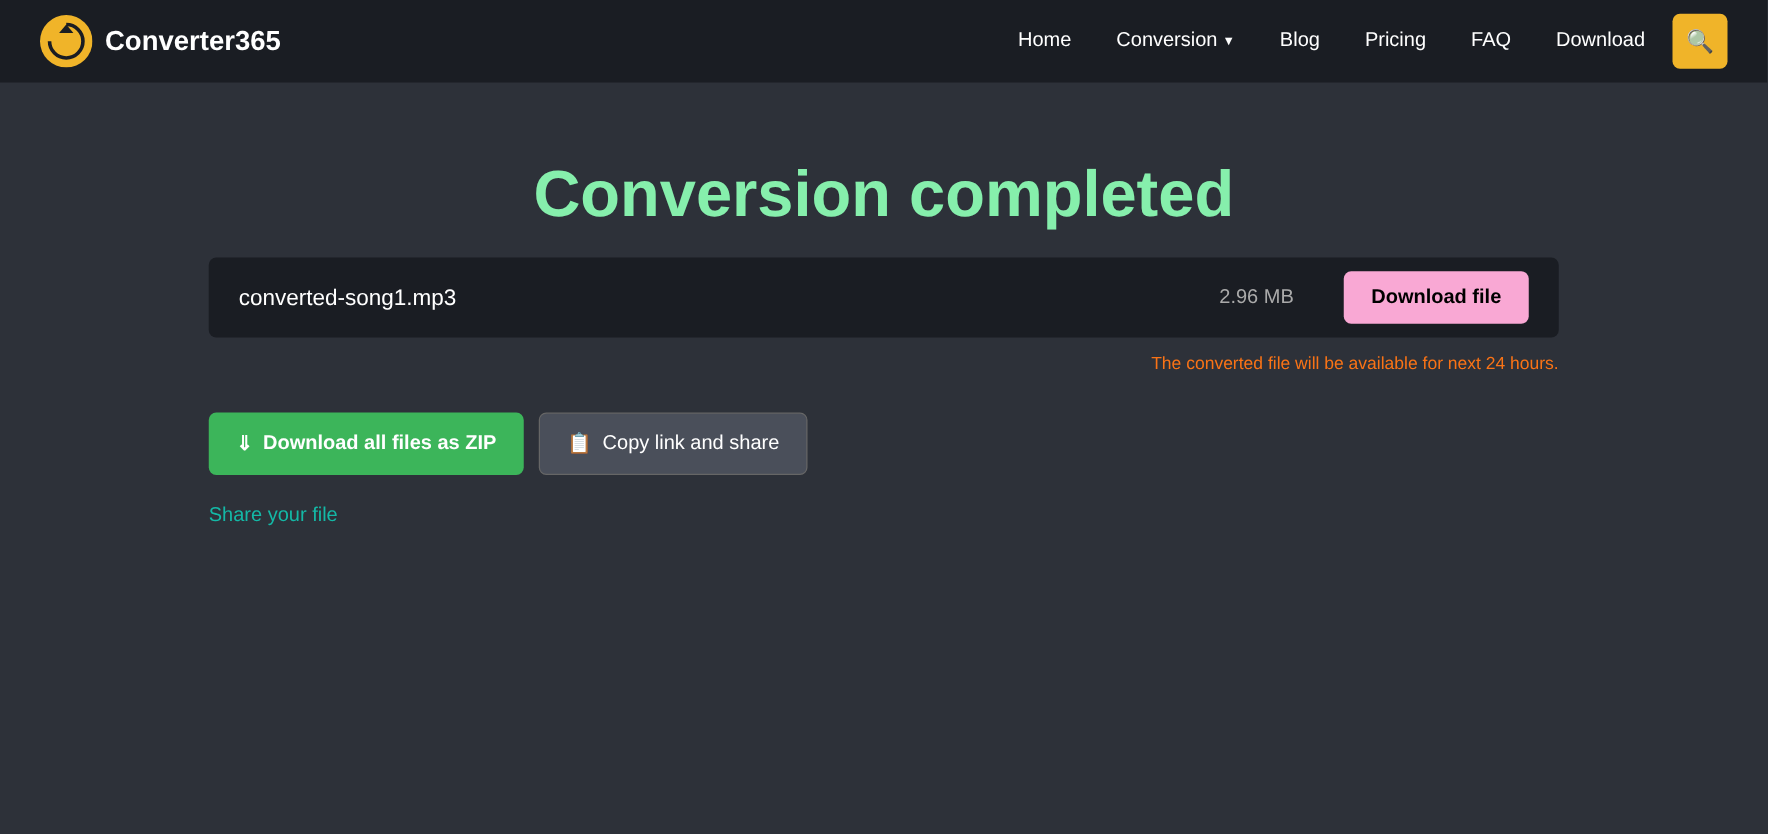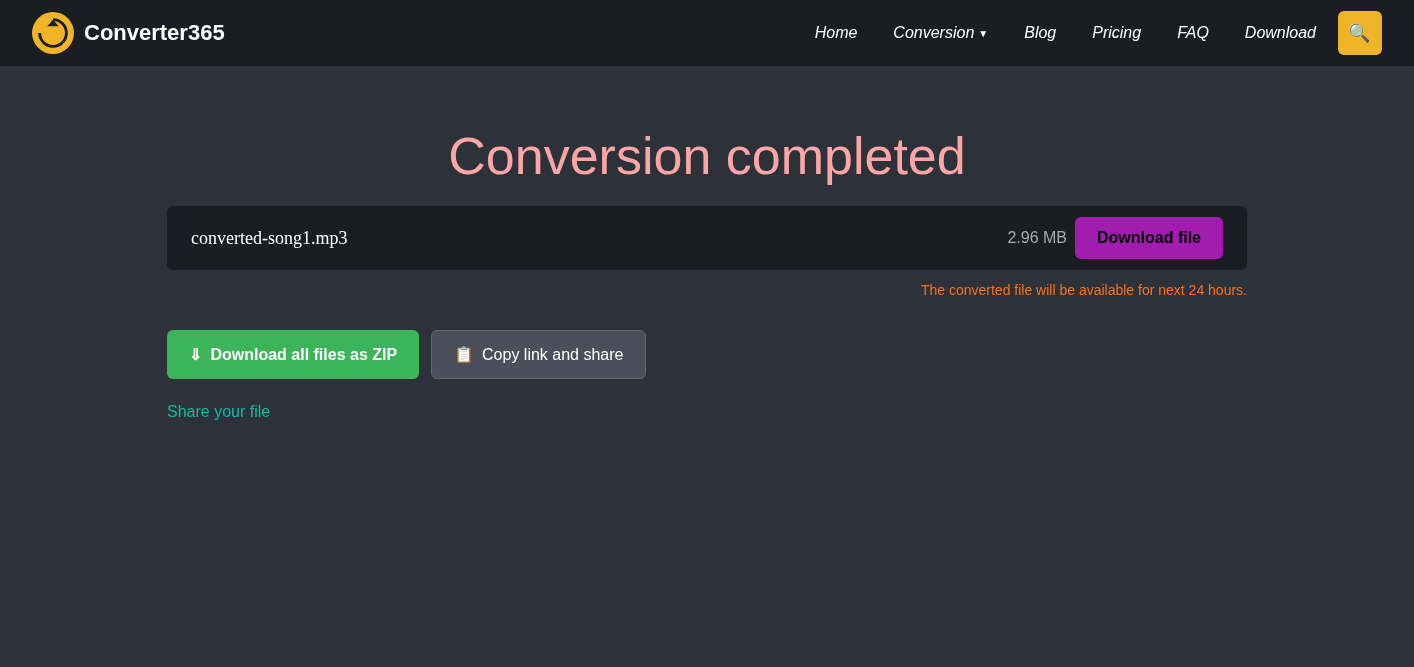--- a/index.html
+++ b/index.html
@@ -39,21 +39,20 @@
       display: flex;
       align-items: center;
       gap: 8px;
     }
     .nav-link {
       color: #ffffff;
       text-decoration: none;
       font-size: 16px;
       padding: 8px 14px;
       cursor: pointer;
-      font-style: italic;
     }
     .nav-converters {
       display: flex;
       align-items: center;
       gap: 4px;
     }
     .nav-converters .arrow {
       font-size: 10px;
       color: #ffffff;
     }
@@ -74,23 +73,23 @@
     
     main {
       max-width: 1140px;
       margin: 0 auto;
       padding: 60px 30px 40px;
     }
 
     .hero-title {
       text-align: center;
       font-size: 52px;
-      font-weight: normal;
+      font-weight: bold;
       margin-bottom: 20px;
-      color: #fca5a5;
+      color: #86efac;
     }
 
     .hero-subtitle {
       text-align: center;
       font-size: 18px;
       color: #cccccc;
       line-height: 1.6;
       max-width: 700px;
       margin: 0 auto 50px;
     }
@@ -102,33 +101,32 @@
       display: flex;
       align-items: center;
       justify-content: space-between;
       padding: 0 24px;
       height: 64px;
       margin-bottom: 12px;
     }
     .file-name {
       font-size: 18px;
       color: #ffffff;
-      font-family: Liberation Serif, serif;
     }
     .file-right {
       display: flex;
       align-items: center;
-      gap: 8px;
+      gap: 40px;
     }
     .file-size {
       font-size: 16px;
       color: #aaaaaa;
     }
     .download-file-btn {
-      background-color: #a21caf;
+      background-color: #f9a8d4;
       color: #000000;
       border: none;
       border-radius: 6px;
       padding: 12px 22px;
       font-size: 16px;
       font-weight: bold;
       cursor: pointer;
     }
 
     .availability-note {

